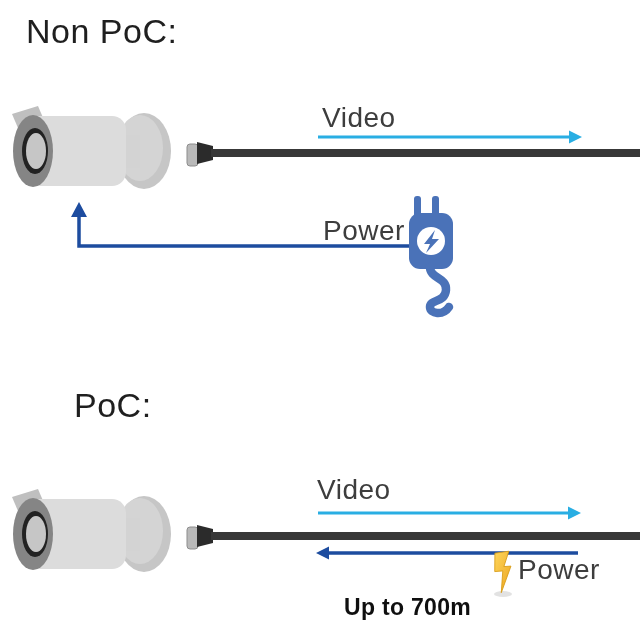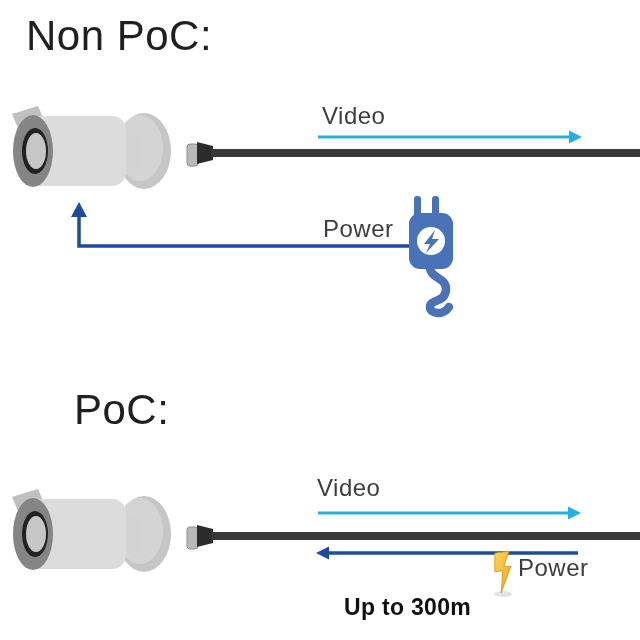--- a/index.html
+++ b/index.html
@@ -2,22 +2,22 @@
 <html><head>
 <meta charset="utf-8">
 <style>
   html,body{margin:0;padding:0;background:#fff;}
   .canvas{
     position:relative;width:640px;height:640px;background:#ffffff;
     font-family:"Liberation Sans", sans-serif;overflow:hidden;
   }
   .canvas svg{position:absolute;left:0;top:0;}
   .txt{position:absolute;white-space:nowrap;line-height:1.05;}
-  .title{font-size:42px;color:#1f1f1f;letter-spacing:0.5px;}
-  .label{font-size:24px;color:#3d3d3d;letter-spacing:0.5px;}
+  .title{font-size:34px;color:#1f1f1f;letter-spacing:0.5px;}
+  .label{font-size:28px;color:#3d3d3d;letter-spacing:0.5px;}
   .distance{font-size:23px;font-weight:bold;color:#0f0f0f;letter-spacing:0.3px;}
   #title-nonpoc{left:26px;top:14px;}
   #video-label-1{left:322px;top:103px;}
   #power-label-1{left:323px;top:216px;}
   #title-poc{left:26px;top:388px;margin-left:48px;}
   #video-label-2{left:317px;top:475px;}
   #power-label-2{left:518px;top:555px;}
   #distance-label{left:344px;top:595px;}
 </style>
 </head>
@@ -100,15 +100,15 @@
   <div class="txt label" id="video-label-1">Video</div>
 
   <div class="txt label" id="power-label-1">Power</div>
 
   <div class="txt title" id="title-poc">PoC:</div>
 
   <div class="txt label" id="video-label-2">Video</div>
 
   <div class="txt label" id="power-label-2">Power</div>
 
-  <div class="txt distance" id="distance-label">Up to 300m</div>
+  <div class="txt distance" id="distance-label">Up to 700m</div>
 
 </div>
 
 </body></html>

